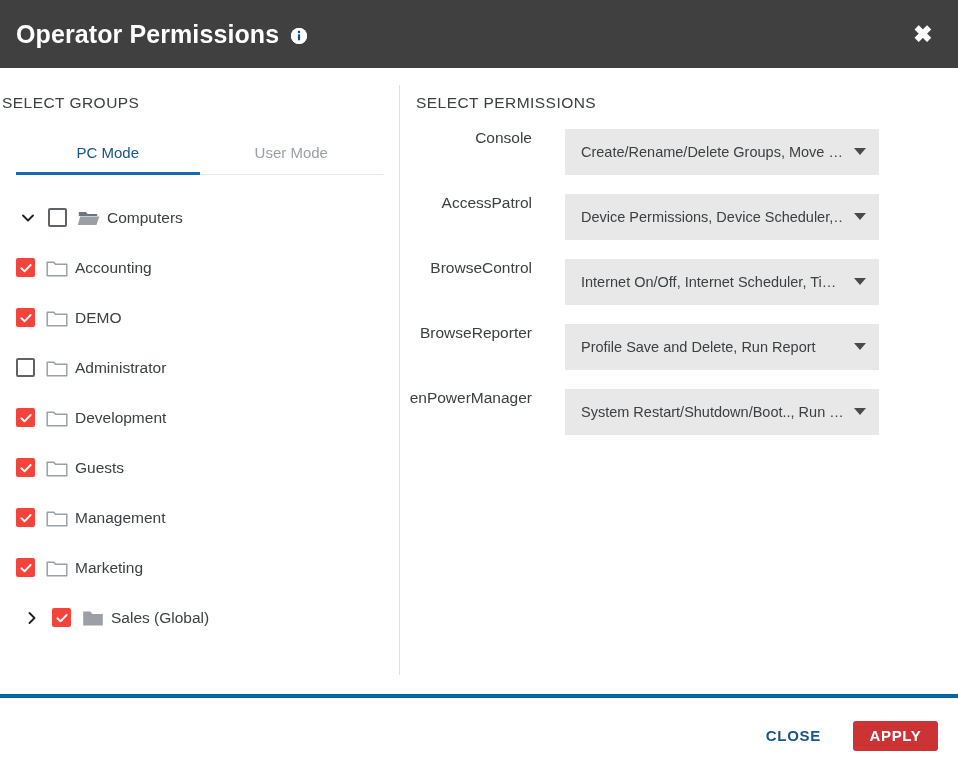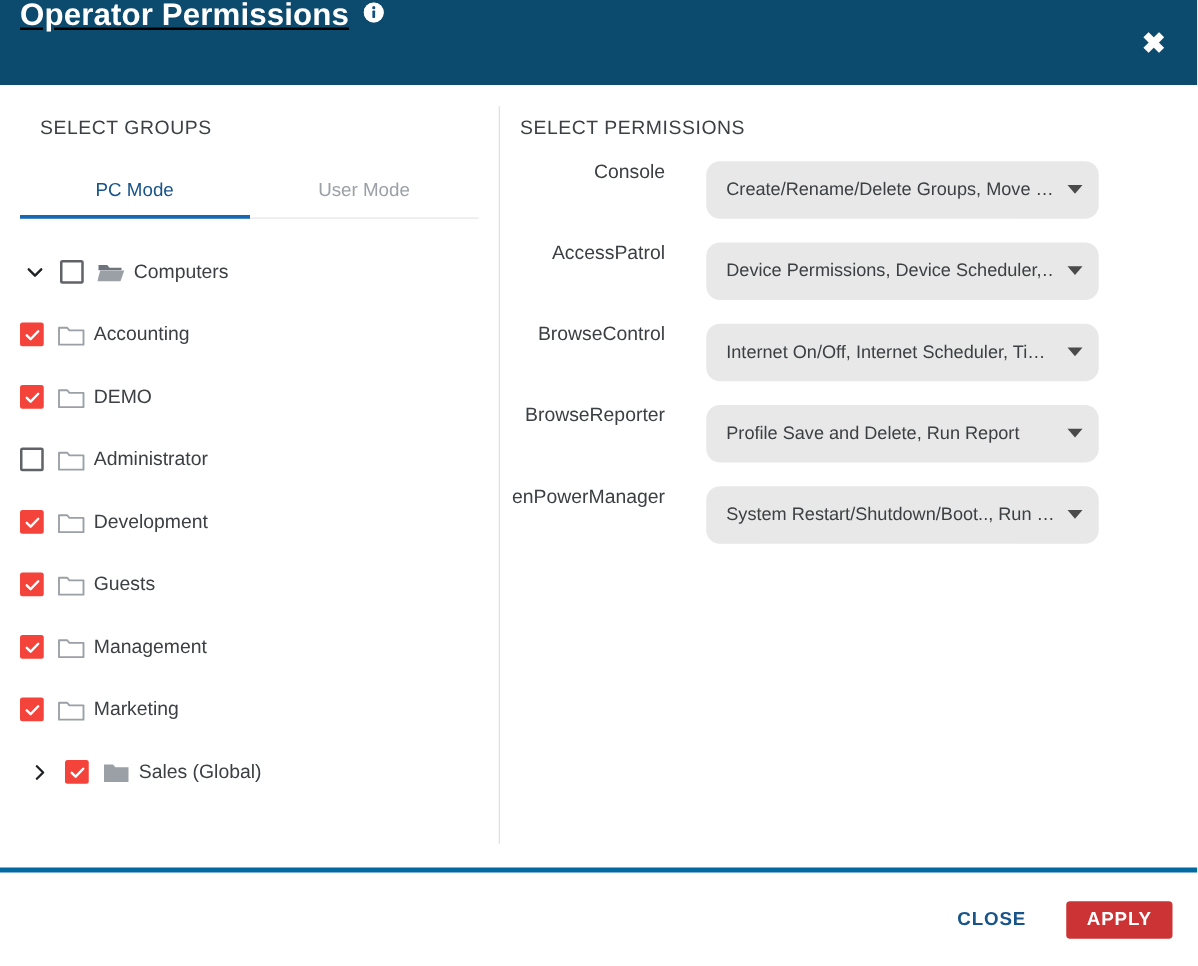--- a/index.html
+++ b/index.html
@@ -19,25 +19,25 @@
     background: #ffffff;
     display: flex;
     flex-direction: column;
     overflow: hidden;
   }
 
   
   .header {
     height: 68px;
     min-height: 68px;
-    background: #0c4a6e;
-    display: flex;
+    background: #404040;
+    display: flex;
+    align-items: center;
     padding: 0 22px 0 16px;
     position: relative;
-    text-decoration: underline;
   }
   .header-title {
     color: #ffffff;
     font-size: 25px;
     font-weight: bold;
     letter-spacing: 0.1px;
     line-height: 1;
   }
   .info-icon {
     width: 16px;
@@ -95,21 +95,21 @@
   }
   .pane-right {
     flex: 1;
     padding: 27px 0 0 0;
   }
 
   .section-title {
     font-size: 15.5px;
     color: #3c4043;
     letter-spacing: 0.45px;
-    padding-left: 32px;
+    padding-left: 2px;
     line-height: 1;
   }
   .pane-right .section-title { padding-left: 17px; }
 
   
   .tabs {
     display: flex;
     margin: 22px 16px 0 16px;
     border-bottom: 1px solid #e6e6e6;
     position: relative;
@@ -205,21 +205,21 @@
     text-align: right;
     font-size: 15.5px;
     color: #3c4043;
     padding-right: 33px;
     white-space: nowrap;
   }
   .select {
     width: 314px;
     height: 46px;
     background: #e8e8e8;
-    border-radius: 11px;
+    border-radius: 0;
     display: flex;
     align-items: center;
     padding: 0 13px 0 16px;
     cursor: pointer;
     user-select: none;
   }
   .select-value {
     flex: 1;
     font-size: 14.5px;
     color: #3c4043;

